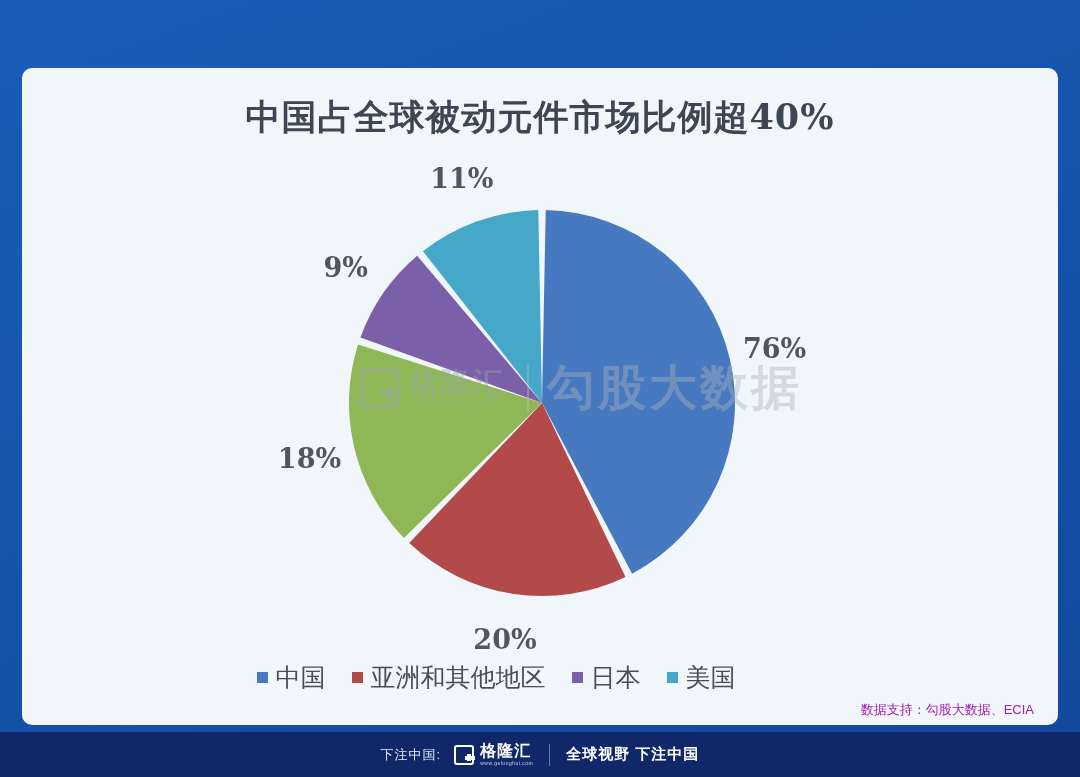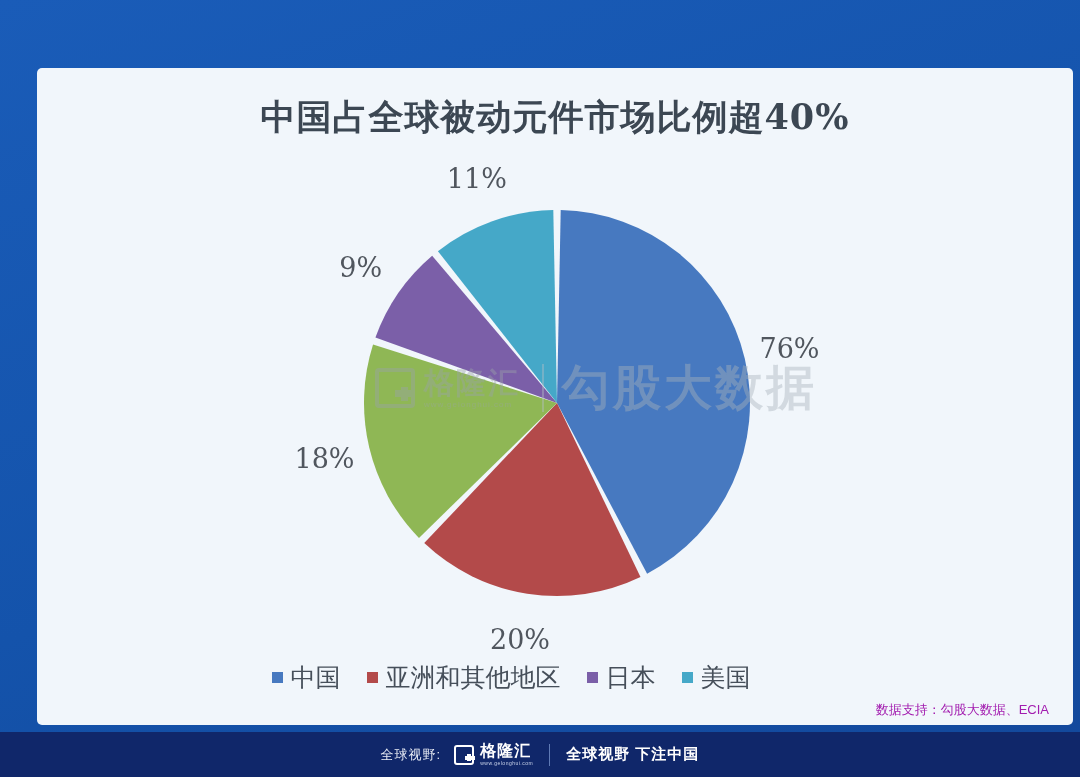--- a/index.html
+++ b/index.html
@@ -23,23 +23,22 @@
   }
 
   
   #card {
     position: absolute;
     left: 22px;
     top: 68px;
     width: 1036px;
     height: 657px;
     background: #f1f6fb;
-    border-radius: 5px;
+    border-radius: 10px;
     overflow: hidden;
-    margin-left: 15px;
   }
 
   #chart-title {
     position: absolute;
     left: 0;
     top: 26px;
     width: 1036px;
     text-align: center;
     font-size: 35px;
     font-weight: bold;
@@ -59,21 +58,21 @@
   }
   #pie-svg {
     position: absolute;
     left: 310px;
     top: 125px;
   }
 
   .slice-label {
     position: absolute;
     font-size: 27px;
-    font-weight: normal;
+    font-weight: bold;
     color: #50565e;
     font-family: "DejaVu Serif", "Liberation Serif", serif;
     white-space: nowrap;
   }
 
   
   #watermark {
     position: absolute;
     left: 338px;
     top: 288px;
@@ -310,21 +309,21 @@
         <div class="legend-item">
           <span class="legend-swatch" style="background: rgb(69, 168, 200);"></span>
           <span class="legend-label">美国</span>
         </div>
       </div>
 
     <div id="source">数据支持：勾股大数据、ECIA</div>
   </div>
 
   <div id="bottom-bar">
-    <div id="bb-credit">全球视野:</div>
+    <div id="bb-credit">下注中国:</div>
     <div id="bb-logo">
       <div id="bb-mark"></div>
       <div id="bb-brand">
         <div id="bb-brand-name">格隆汇</div>
         <div id="bb-brand-url">www.gelonghui.com</div>
       </div>
     </div>
     <div id="bb-divider"></div>
     <div id="bb-slogan">全球视野 下注中国</div>
   </div>

